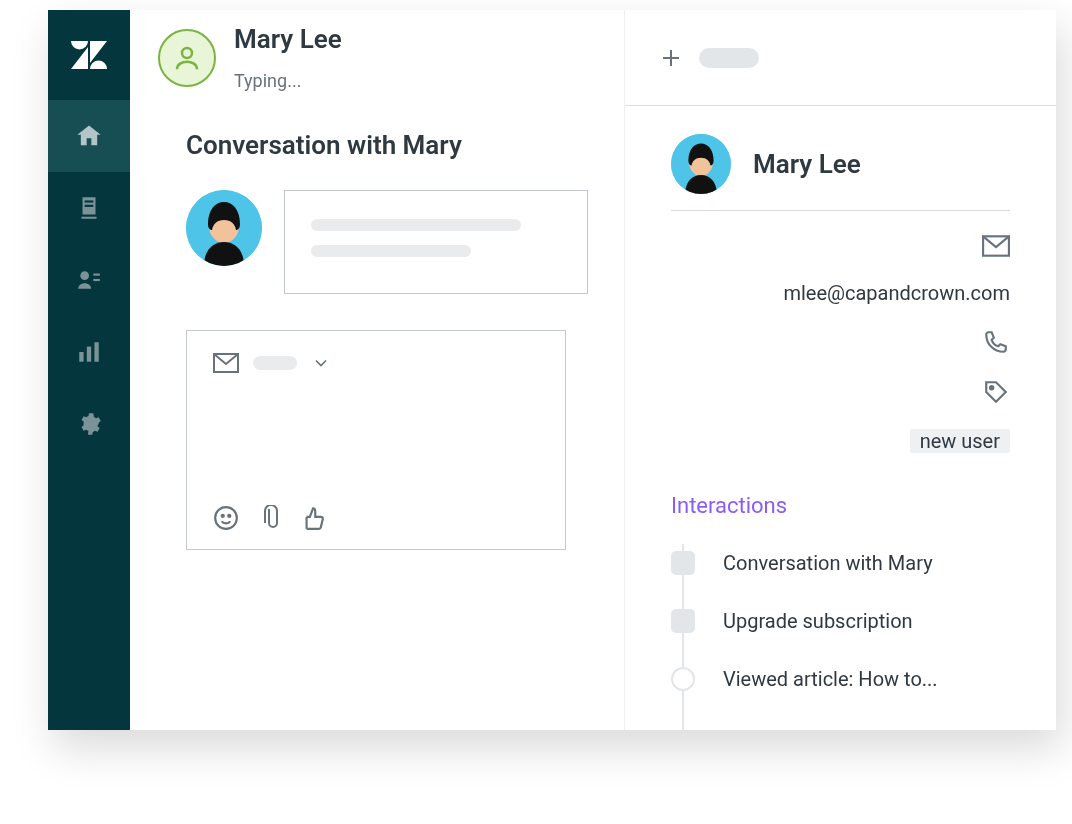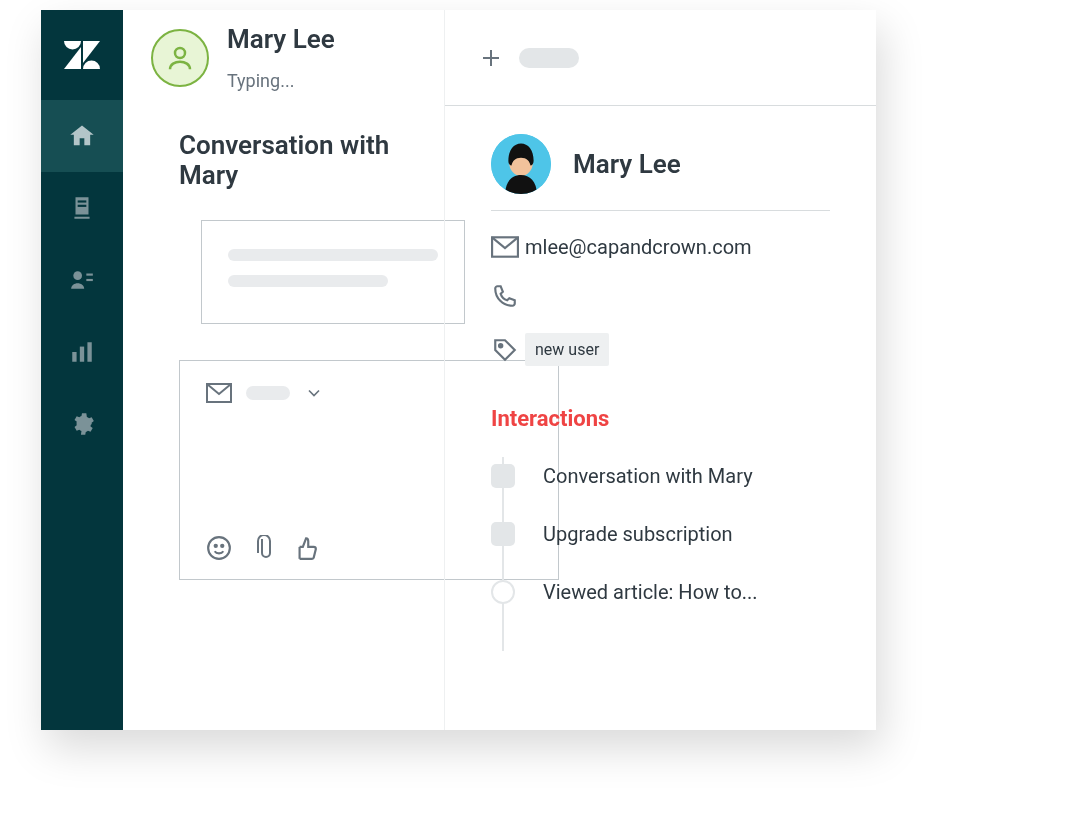--- a/index.html
+++ b/index.html
@@ -6,23 +6,23 @@
   html, body { margin:0; padding:0; }
   body {
     font-family: -apple-system, BlinkMacSystemFont, "Segoe UI", Roboto, Helvetica, Arial, sans-serif;
     background: #fff;
     width: 1072px;
     height: 824px;
     overflow: hidden;
   }
   .app {
     position: absolute;
-    left: 41px;
+    left: 48px;
     top: 10px;
-    width: 835px;
+    width: 1008px;
     height: 720px;
     display:flex;
     background:#fff;
     box-shadow: 6px 18px 40px rgba(0,0,0,0.15);
   }
   .rail {
     width: 82px;
     background: #03363d;
     display:flex;
     flex-direction:column;
@@ -104,24 +104,24 @@
     display:flex;
     align-items:center;
     padding-left:34px;
     gap:16px;
   }
   .tab-pill { width:60px; height:20px; border-radius:12px; background:#e3e6e8; }
 
   .profile { padding: 28px 46px 0 46px; }
   .profile-head { display:flex; align-items:center; gap:22px; padding-bottom:16px; border-bottom:1px solid #d8dcde; }
   .profile-name { font-size:26px; font-weight:600; color:#2f3941; }
-  .contact-row { display:flex; align-items:center; gap:6px; margin-top:24px; color:#2f3941; font-size:20px; }
+  .contact-row { display:flex; align-items:flex-end; gap:24px; margin-top:24px; color:#2f3941; font-size:20px;flex-direction:column; }
   .contact-row .ic { width:28px; color:#68737d; display:flex; align-items:center; justify-content:center; }
-  .tag-chip { background:#eef0f1; padding:7px 10px; font-size:16px; color:#2f3941; border-radius:2px; }
-  .interactions-title { font-size:22px; font-weight:700; color:#ef4444; margin-top:40px; margin-bottom:16px; }
+  .tag-chip { background:#eef0f1; padding:0 10px; font-size:20px; color:#2f3941; border-radius:2px; }
+  .interactions-title { font-size:22px; font-weight:400; color:#8b5cf6; margin-top:40px; margin-bottom:16px; }
   .timeline { position:relative; }
   .timeline-line { position:absolute; left:11px; top:10px; bottom:-30px; width:2px; background:#e3e6e8; }
   .ti-row { display:flex; align-items:center; gap:28px; height:58px; position:relative; }
   .ti-dot { width:24px; height:24px; border-radius:5px; background:#e3e6e8; z-index:1; }
   .ti-dot.circle { border-radius:50%; background:#fff; border:2px solid #e3e6e8; }
   .ti-text { font-size:20px; color:#2f3941; white-space:nowrap; overflow:hidden; text-overflow:ellipsis; }
 
   .ico { display:inline-flex; }
   svg { display:block; }
 

